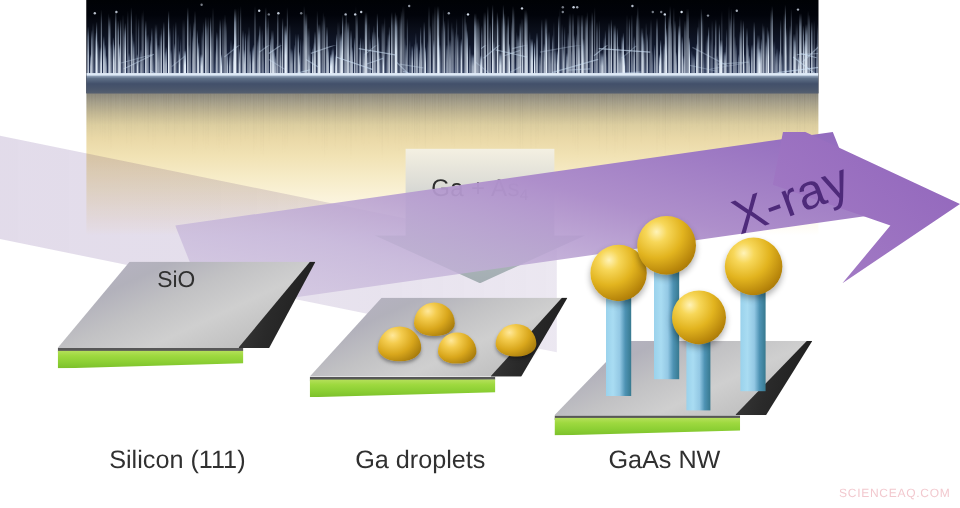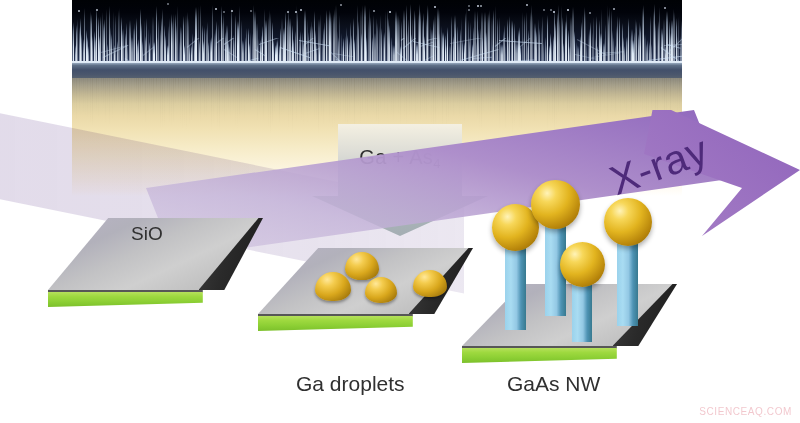--- a/index.html
+++ b/index.html
@@ -981,17 +981,18 @@
        background:radial-gradient(circle at 33% 27%,#fff3b8 0%,#f7d759 18%,#e2b41f 45%,#b8860b 72%,#7d5a06 100%);
        box-shadow:0 3px 5px rgba(0,0,0,.32);"></div>
 
   <div class="nw" style="left:617px;top:226px;width:21px;height:100px;">
     <div class="pillar"></div>
   </div>
   <div class="ball" style="position:absolute;left:604px;top:198px;width:48px;height:48px;border-radius:50%;
        background:radial-gradient(circle at 33% 27%,#fff3b8 0%,#f7d759 18%,#e2b41f 45%,#b8860b 72%,#7d5a06 100%);
        box-shadow:0 3px 5px rgba(0,0,0,.32);"></div>
 
+  <div class="slab-label" style="left:91px;top:372px;font-size:21px;">Silicon (111)</div>
   <div class="slab-label" style="left:507px;top:372px;font-size:21px;">GaAs NW</div>
   <div class="slab-label" style="left:296px;top:372px;font-size:21px;">Ga droplets</div>
 
   <div class="watermark">SCIENCEAQ.COM</div>
 </div>
 
 </body></html>

